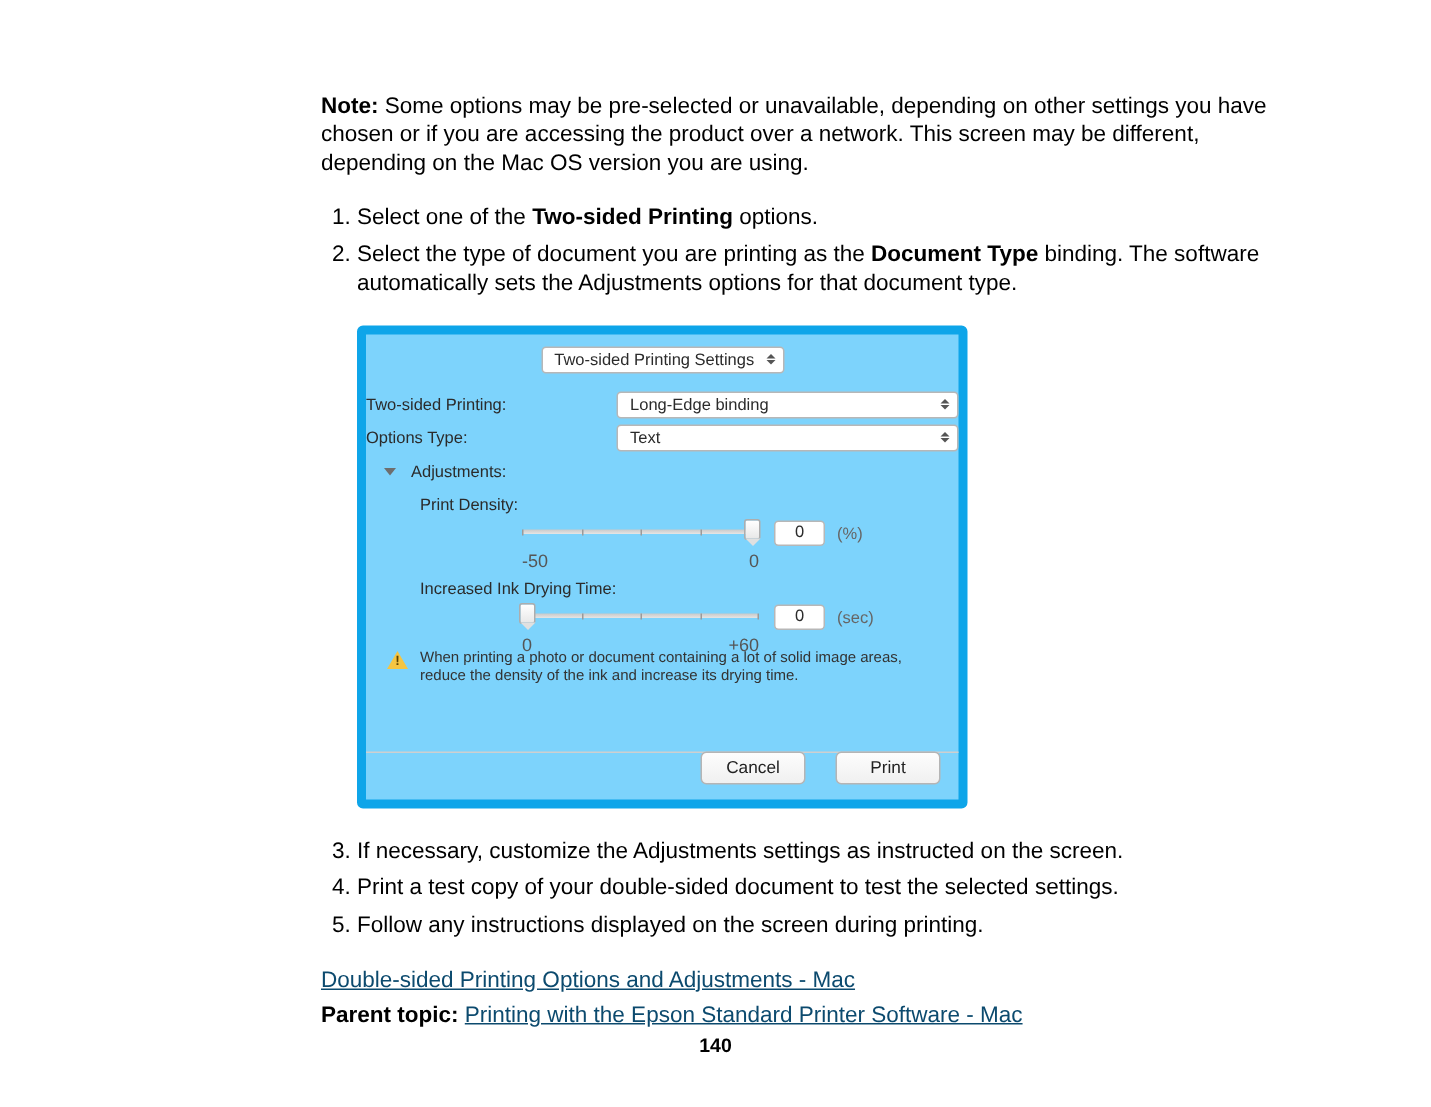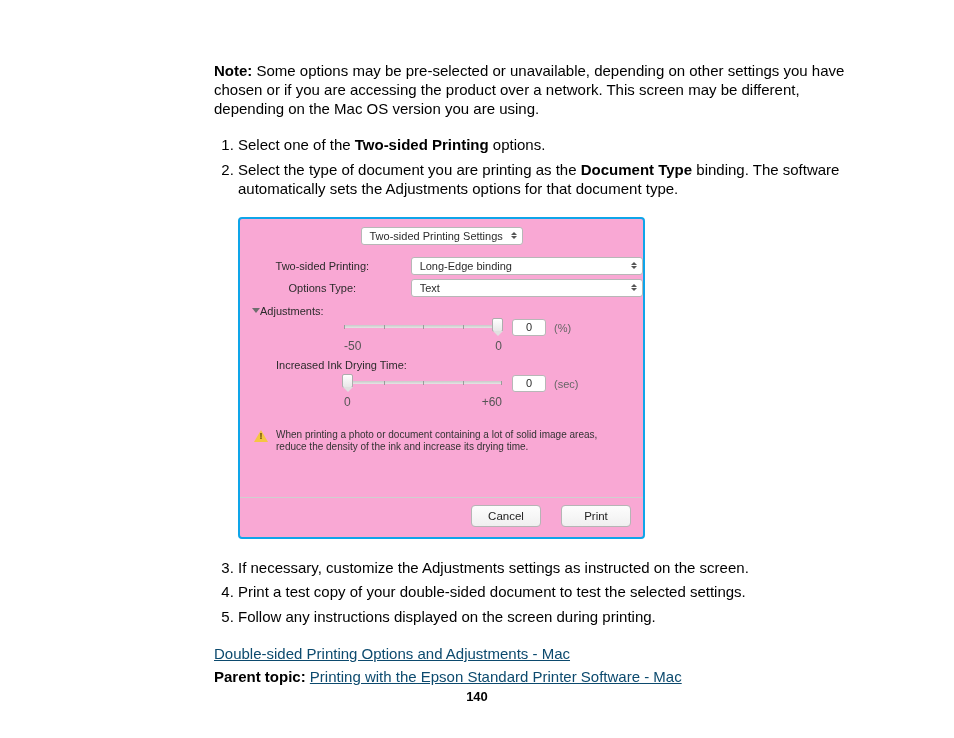--- a/index.html
+++ b/index.html
@@ -30,23 +30,23 @@
     margin-bottom: 6px;
     line-height: 1.25;
   }
   .bold { font-weight: bold; }
   .fig-wrap {
     margin: 16px 0 20px 24px;
   }
   .dialog {
     width: 407px;
     height: 322px;
-    border: 2px solid #0ea5e9;
+    border: 6px solid #0ea5e9;
     border-radius: 4px;
-    background: #f9a8d4;
+    background: #7dd3fc;
     position: relative;
     font-family: -apple-system, "Helvetica Neue", Arial, sans-serif;
     font-size: 11px;
     color: #2b2b2b;
   }
   .dialog .pane-select {
     position: absolute;
     top: 8px; left: 50%; transform: translateX(-50%);
     width: 162px;
     height: 18px;
@@ -61,31 +61,31 @@
     width: 10px; height: 12px;
     display: flex; flex-direction: column; justify-content: center; align-items: center;
     gap: 0px;
   }
   .updown::before, .updown::after {
     content: ""; width: 0; height: 0; border-left: 3px solid transparent; border-right: 3px solid transparent;
   }
   .updown::before { border-bottom: 3px solid #555; margin-bottom: 1px; }
   .updown::after  { border-top: 3px solid #555; }
   .row { position: absolute; left: 0; right: 0; display: flex; align-items: center; }
-  .row .lbl { text-align: center; width: 180px; padding-right: 6px; }
+  .row .lbl { text-align: left; width: 180px; padding-right: 6px; }
   .row .field {
     position: relative;
     height: 18px; background: #fff; border: 1px solid #b7b7b7; border-radius: 3px;
     display: flex; align-items: center; padding: 0 18px 0 8px;
     width: 244px;
   }
   .adjustments {
     position: absolute; left: 12px; top: 86px; right: 12px;
   }
-  .adj-head { display: flex; align-items: center; gap: 0; }
+  .adj-head { display: flex; align-items: center; gap: 10px; }
   .disclosure {
     width: 0; height: 0; border-left: 4px solid transparent; border-right: 4px solid transparent;
     border-top: 5px solid #6e6e6e; display: inline-block;
   }
   .sublabel { margin: 10px 0 2px 24px; }
   .slider-zone { position: relative; height: 38px; margin-left: 92px; width: 230px; }
   .track {
     position: absolute; top: 8px; left: 0; width: 158px; height: 3px;
     background: linear-gradient(#c9c9c9,#e5e5e5);
     border-radius: 2px;
@@ -177,20 +177,21 @@
           <span class="updown"></span>
         </div>
       </div>
 
       <div class="adjustments">
         <div class="adj-head">
           <span class="disclosure"></span>
           <span>Adjustments:</span>
         </div>
 
+        <div class="sublabel">Print Density:</div>
         <div class="slider-zone">
           <div class="track">
             <span class="tick" style="left:0"></span>
               <span class="tick" style="left:25%"></span>
               <span class="tick" style="left:50%"></span>
               <span class="tick" style="left:75%"></span>
               <span class="tick" style="right:0"></span>
           </div>
           <div class="thumb" style="left:148px;"></div>
           <div class="slider-val">0</div>

